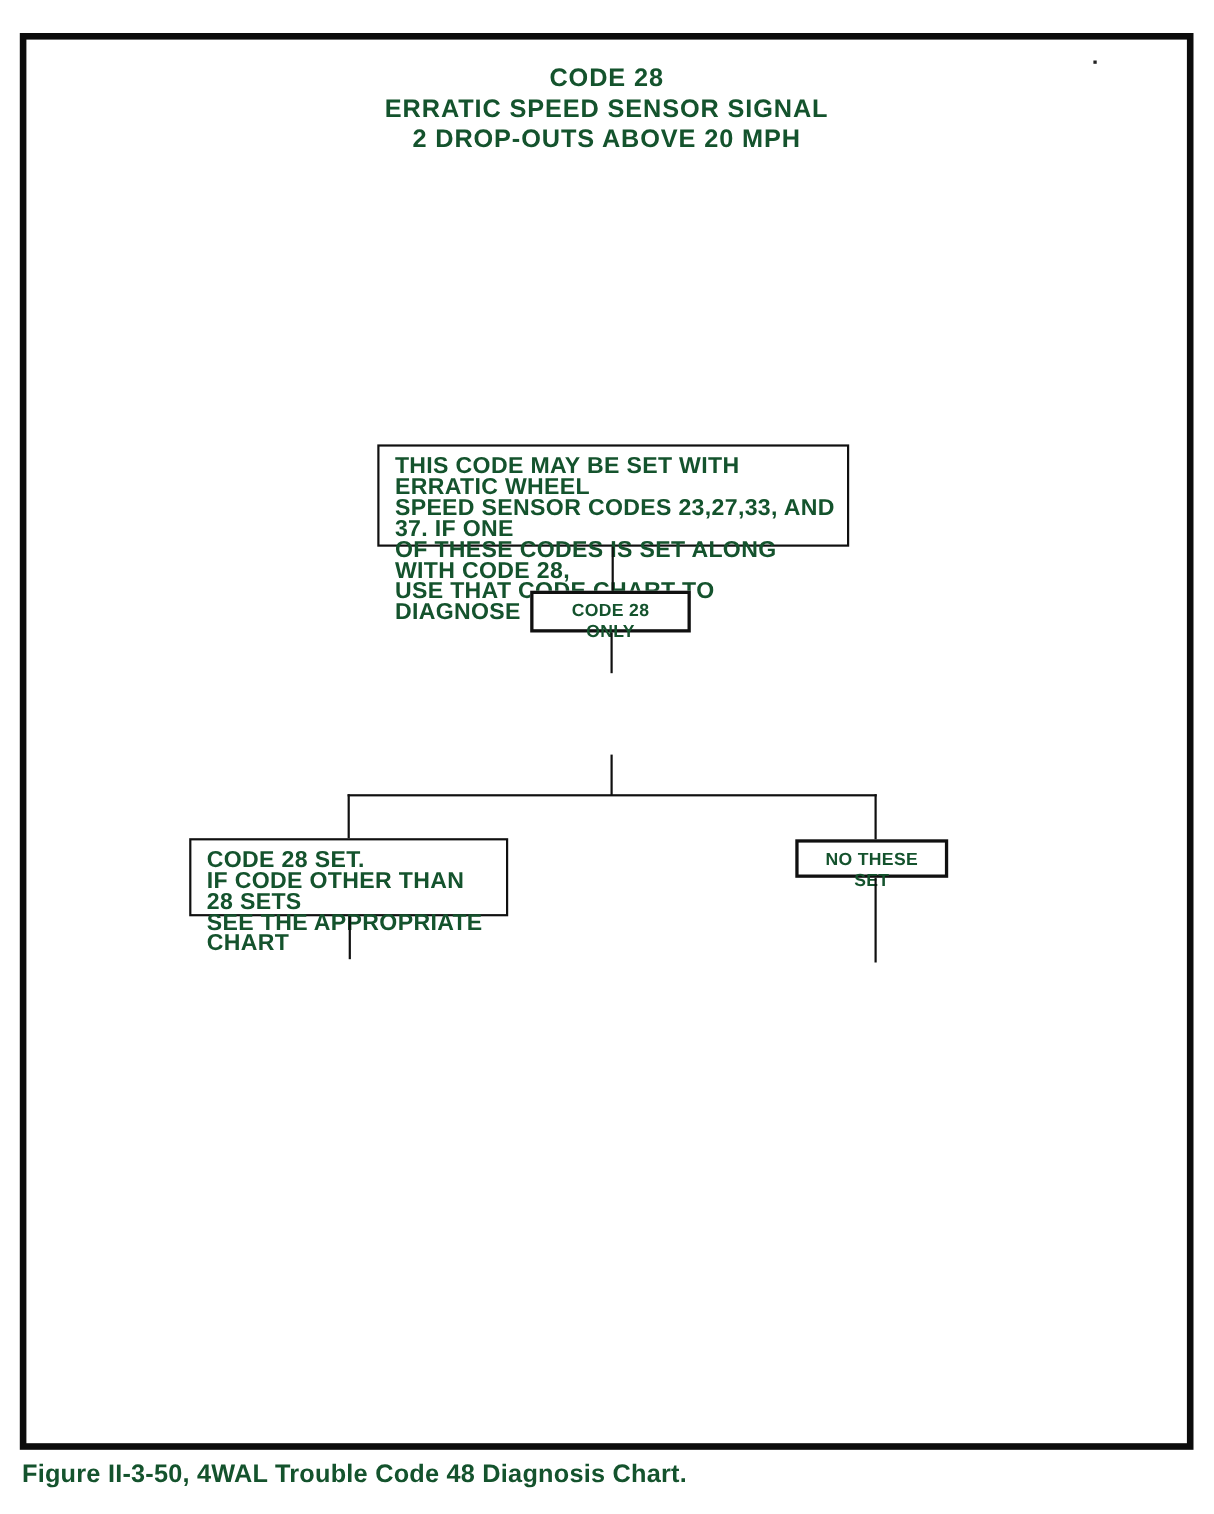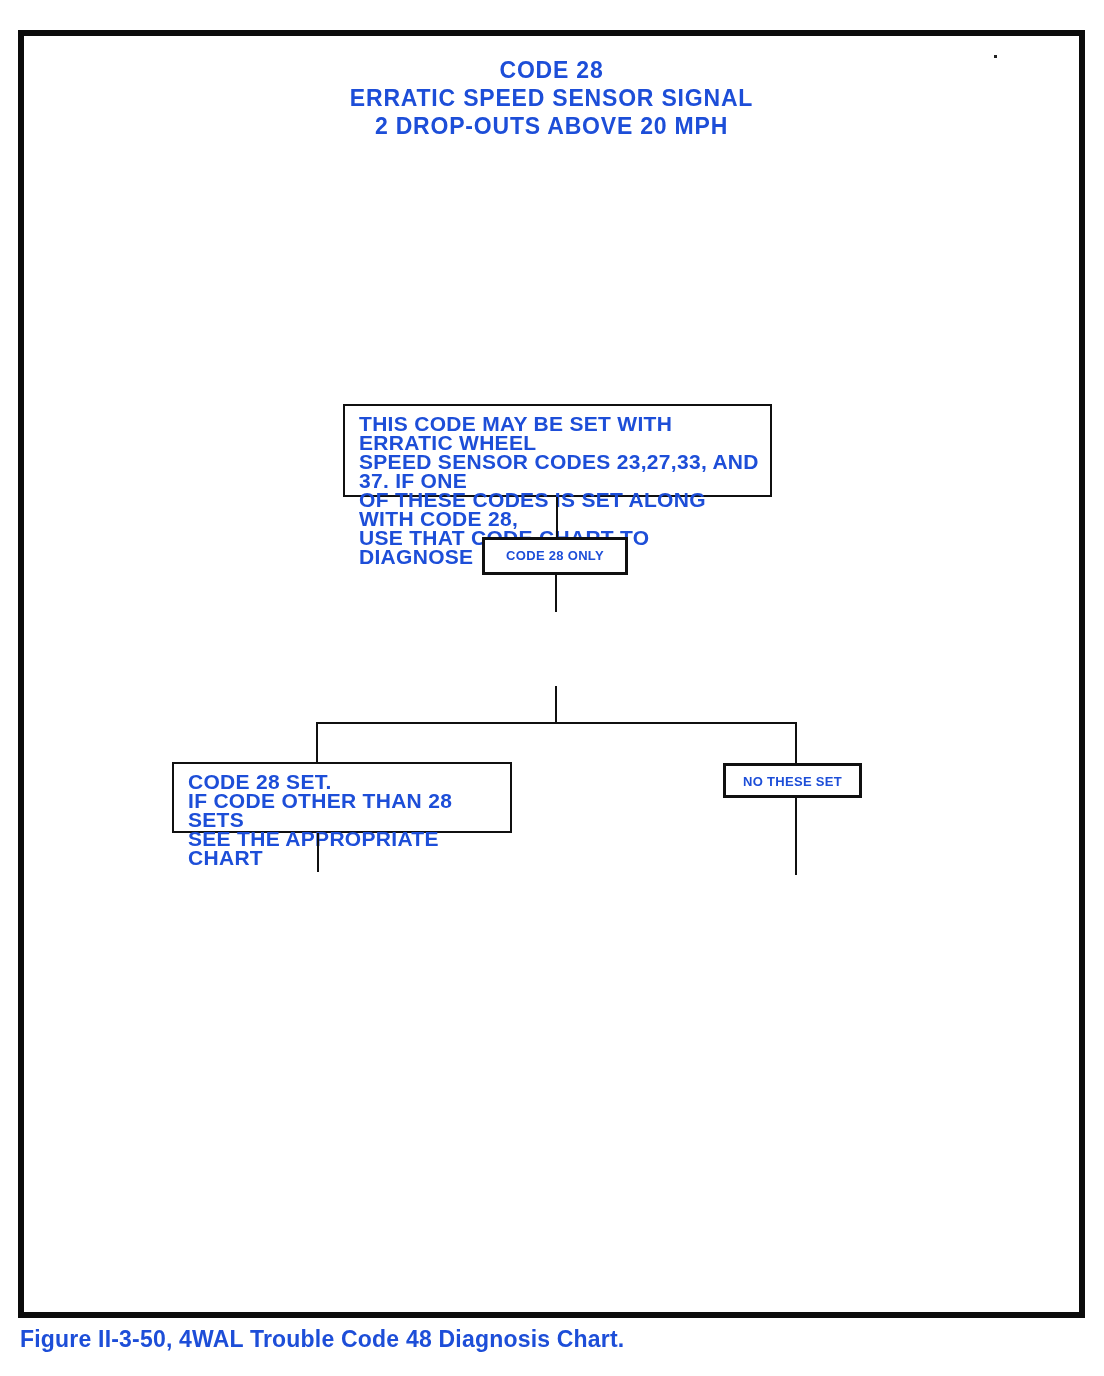--- a/index.html
+++ b/index.html
@@ -2,21 +2,21 @@
 <html><head>
 <meta charset="utf-8">
 <style>
   html, body { margin: 0; padding: 0; background: #ffffff; }
   #page {
     position: relative;
     width: 1104px;
     height: 1376px;
     background: #ffffff;
     font-family: "Liberation Sans", sans-serif;
-    color: #1d4ed8;
+    color: #14532d;
     overflow: hidden;
   }
   .frame {
     position: absolute;
     left: 18px; top: 30px;
     width: 1067px; height: 1288px;
     border: 6px solid #0c0c0c;
     box-sizing: border-box;
   }
   .title-block {
@@ -39,26 +39,26 @@
     font-size: 21px;
     line-height: 19px;
     letter-spacing: 0.3px;
     white-space: pre-line;
     padding: 8px 10px 6px 14px;
   }
   .node.small {
     border-width: 3px;
     text-align: center;
     padding: 6px 16px;
-    font-size: 13px;
+    font-size: 16px;
   }
   #node-intro      { left: 343px; top: 404px; width: 429px; height: 93px; }
   #node-code28only { left: 482px; top: 537px; width: 146px; height: 38px; }
   #node-scanner    { left: 380px; top: 612px; width: 352px; height: 74px; }
-  #node-code28set  { left: 172px; top: 762px; width: 340px; height: 71px; }
+  #node-code28set  { left: 172px; top: 762px; width: 290px; height: 71px; }
   #node-nocodeset  { left: 723px; top: 763px; width: 139px; height: 35px; }
   #node-review     { left: 147px; top: 872px; width: 336px; height: 113px; }
   #node-problem    { left: 643px; top: 875px; width: 299px; height: 73px; }
   .edge { position: absolute; background: #101010; }
   #edge-1 { left: 556px; top: 497px; width: 2px;  height: 40px; }
   #edge-2 { left: 555px; top: 575px; width: 2px;  height: 37px; }
   #edge-3 { left: 555px; top: 686px; width: 2px;  height: 37px; }
   #edge-4 { left: 316px; top: 722px; width: 481px; height: 2px; }
   #edge-5 { left: 316px; top: 722px; width: 2px;  height: 40px; }
   #edge-6 { left: 795px; top: 722px; width: 2px;  height: 41px; }

